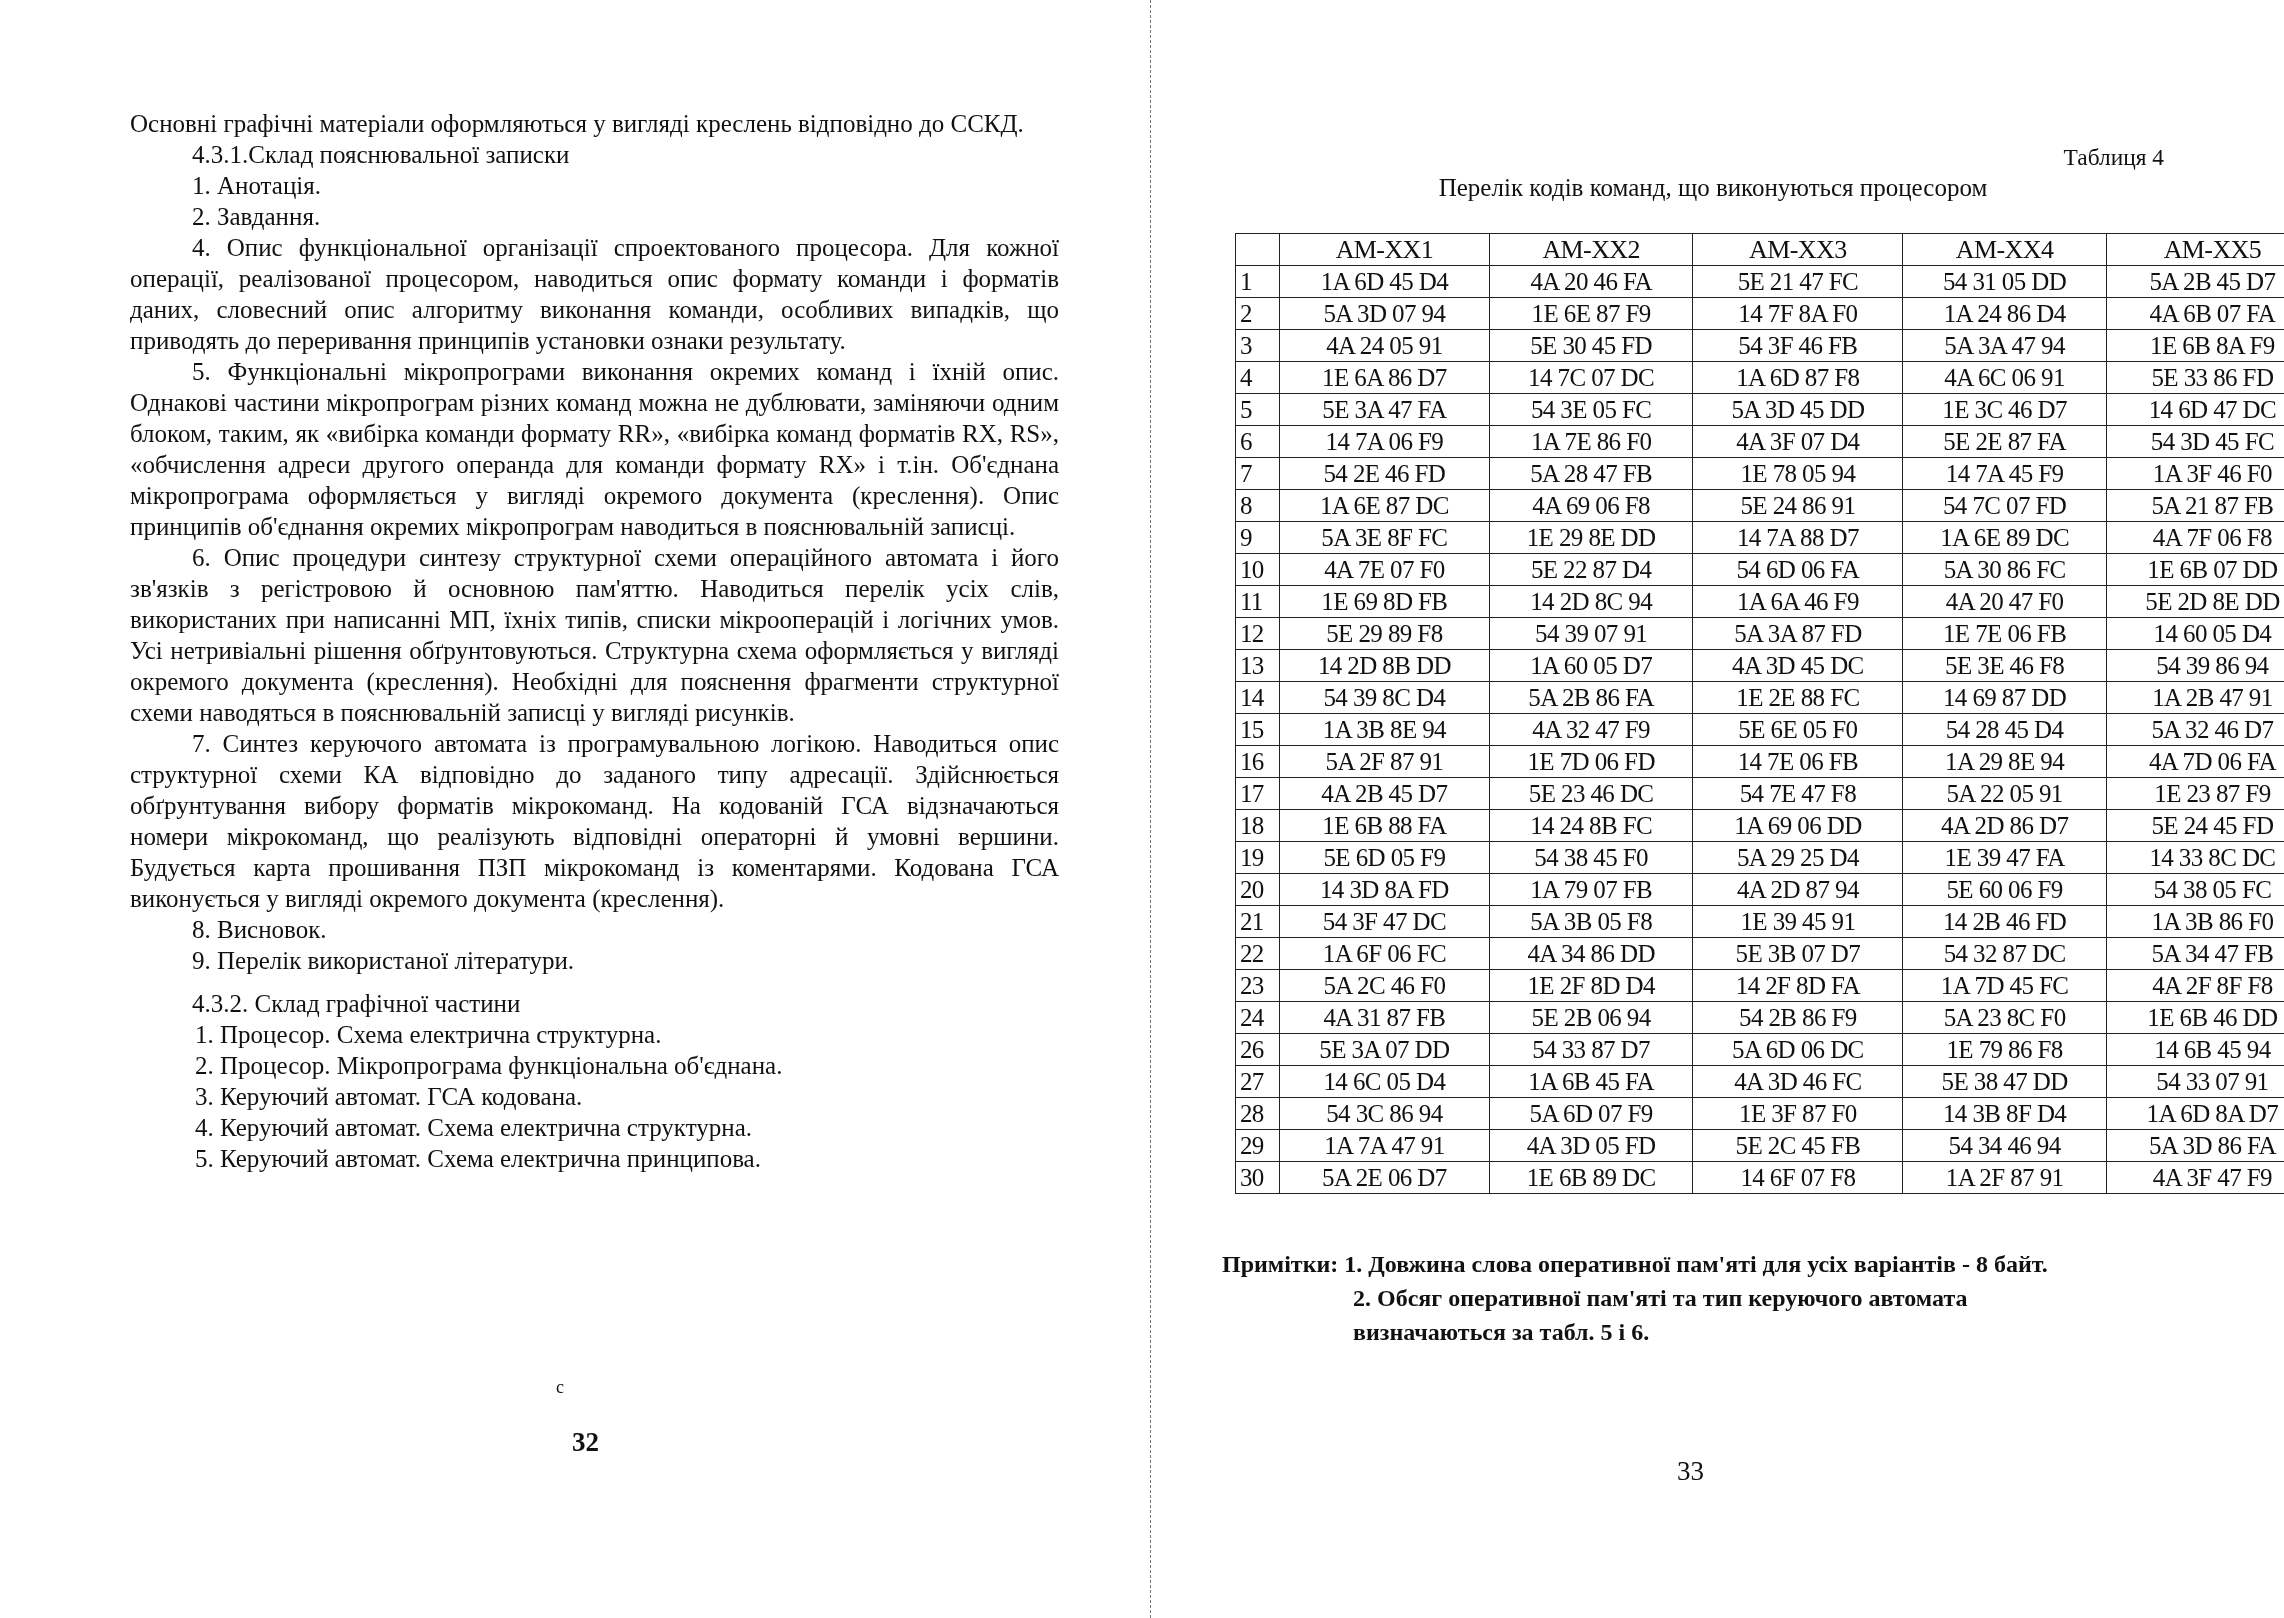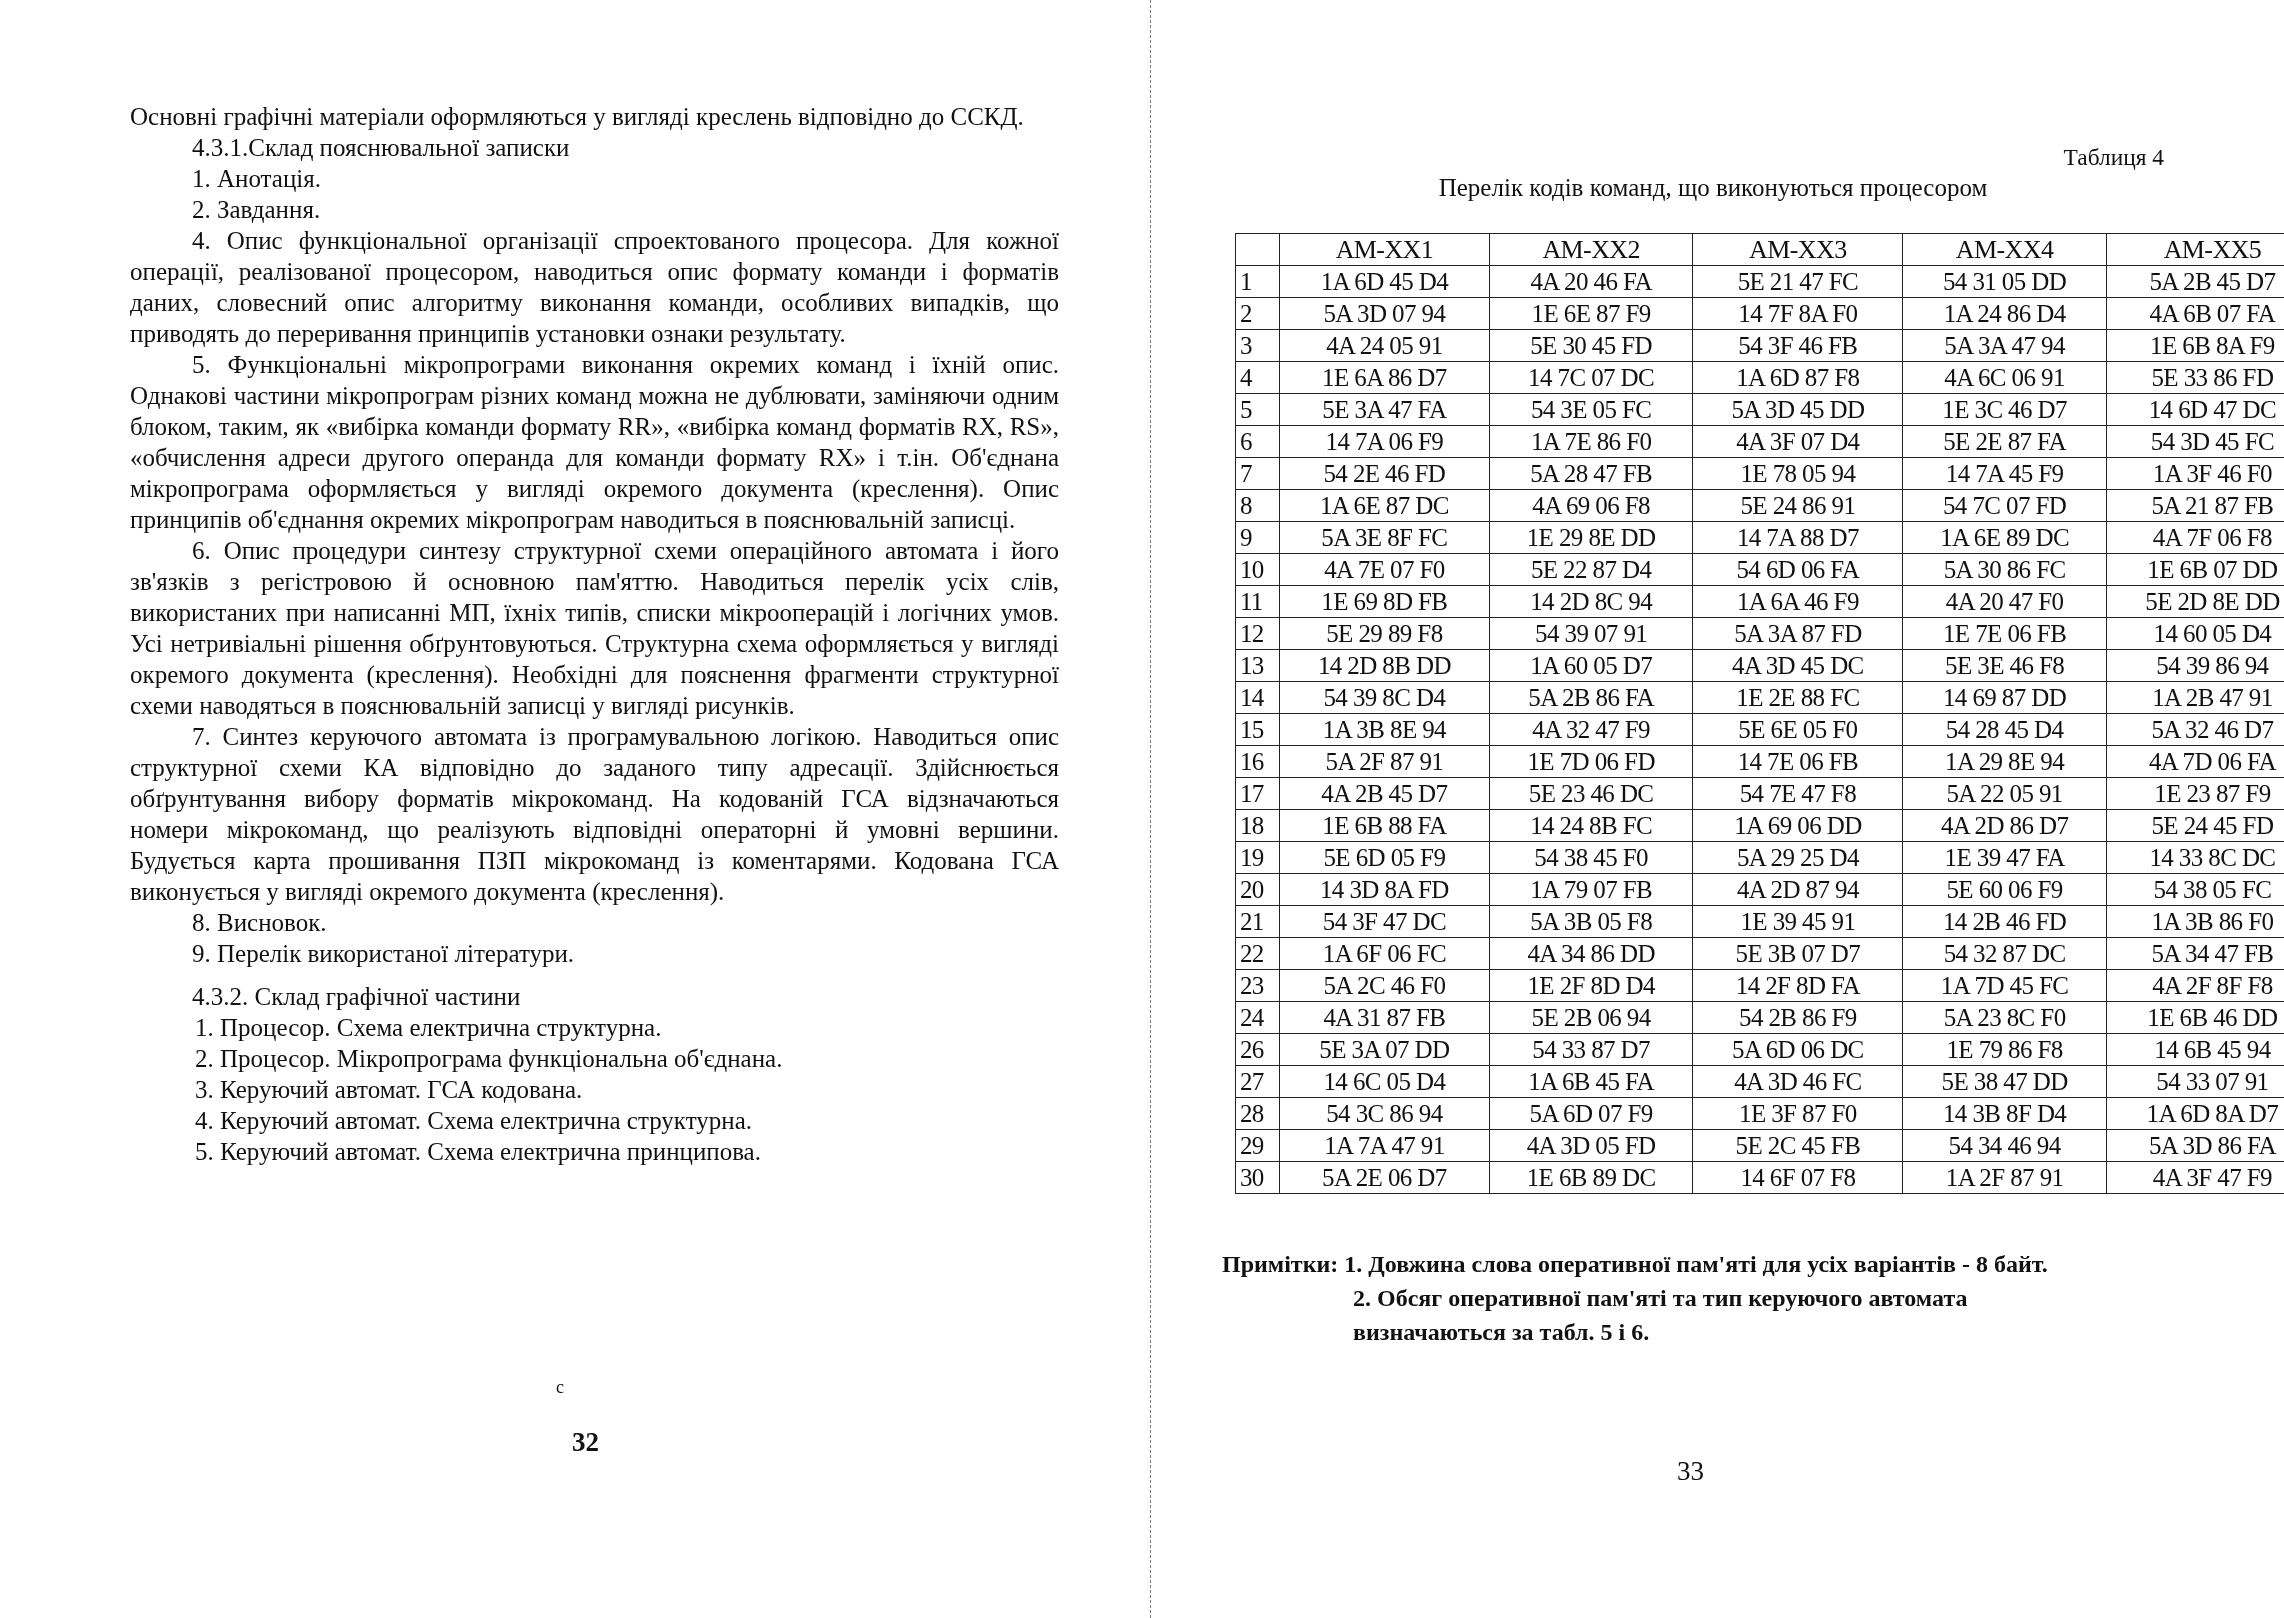--- a/index.html
+++ b/index.html
@@ -7,21 +7,21 @@
     width: 2284px; height: 1618px; background: #ffffff; position: relative; overflow: hidden;
     font-family: "Liberation Serif", "DejaVu Serif", serif; color: #111;
   }
   .page { position: absolute; top: 0; height: 1618px; }
   #left-page { left: 0; width: 1144px; }
   .fold {
     position: absolute; left: 1150px; top: 0; width: 0; height: 1618px;
     border-left: 1.9px dashed #777;
   }
   .text-block {
-    position: absolute; left: 130px; width: 929px; top: 101px;
+    position: absolute; left: 130px; width: 929px; top: 108px;
     font-size: 25px; line-height: 31px; text-align: justify;
   }
   .text-block p { margin: 0; }
   .indent { text-indent: 62px; }
   .li { padding-left: 62px; }
   .li2 { padding-left: 65px; }
   .spacer { height: 11.7px; }
   .center-c { position: absolute; left: 556px; top: 1377px; font-size: 18px; }
   .page-num { position: absolute; font-size: 27px; }
   #left-num { left: 572px; top: 1427px; font-weight: bold; }

